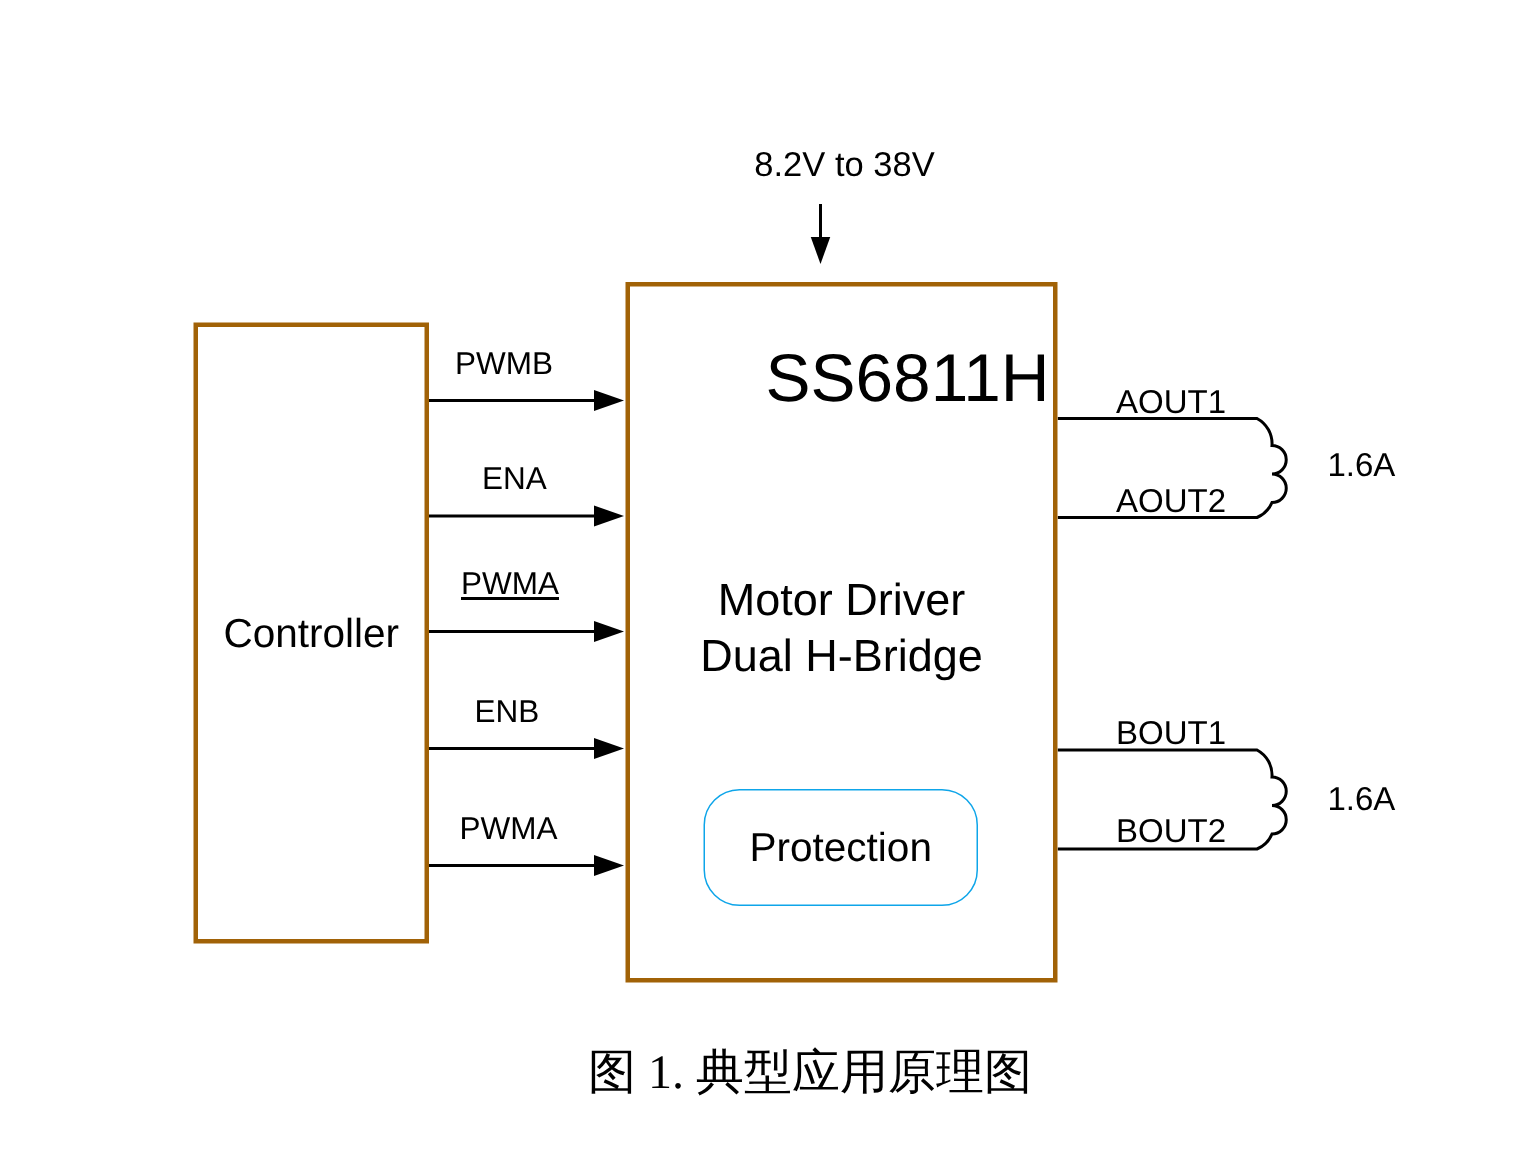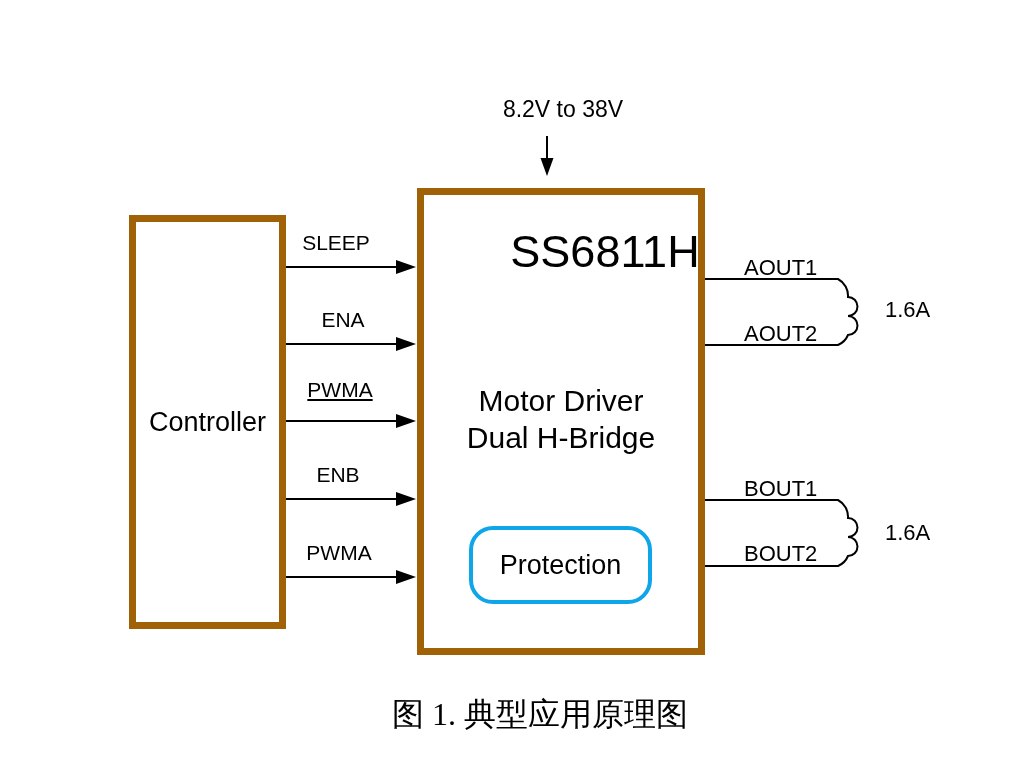--- a/index.html
+++ b/index.html
@@ -7,31 +7,31 @@
     position:relative;
     width:1022px; height:766px;
     background:#ffffff;
     color:#000000;
     font-family:"Liberation Sans", sans-serif;
     overflow:hidden;
   }
   .layer { position:absolute; left:0; top:0; }
   .box {
     position:absolute;
-    border:7px solid #a16207;
+    border:3px solid #a16207;
     background:#ffffff;
     box-sizing:border-box;
     display:flex; align-items:center; justify-content:center;
   }
   .controller-box { left:129px; top:215px; width:157px; height:414px; }
   .controller-box span { font-size:27px; }
   .chip-box { left:417px; top:188px; width:288px; height:467px; }
   .protection-box {
     position:absolute; left:469px; top:526px; width:183px; height:78px;
-    border:4px solid #0ea5e9; border-radius:24px; background:#ffffff;
+    border:1px solid #0ea5e9; border-radius:24px; background:#ffffff;
     box-sizing:border-box; display:flex; align-items:center; justify-content:center;
     font-size:27px;
   }
   .chip-name {
     position:absolute; left:417px; top:228px; width:288px;
     text-align:center; font-size:45px; line-height:48px;margin-left:44px;
   }
   .chip-desc {
     position:absolute; left:417px; top:382px; width:288px;
     text-align:center; font-size:30px; line-height:37px;
@@ -108,21 +108,21 @@
     <div>Motor Driver</div>
     <div>Dual H-Bridge</div>
   </div>
 
   <div class="protection-box">
     <span>Protection</span>
   </div>
 
   <div class="supply-label">8.2V to 38V</div>
 
-  <div class="sig-label" style="left:336px; top:231px;">SLEEP</div>
+  <div class="sig-label" style="left:336px; top:231px;">PWMB</div>
   <div class="sig-label" style="left:343px; top:308px;">ENA</div>
   <div class="sig-label" style="left:340px; top:378px;text-decoration:underline;">PWMA</div>
   <div class="sig-label" style="left:338px; top:463px;">ENB</div>
   <div class="sig-label" style="left:339px; top:541px;">PWMA</div>
 
   <div class="pin-label" style="top:244px;">AOUT1</div>
   <div class="pin-label" style="top:310px;">AOUT2</div>
   <div class="pin-label" style="top:465px;">BOUT1</div>
   <div class="pin-label" style="top:530px;">BOUT2</div>
 

